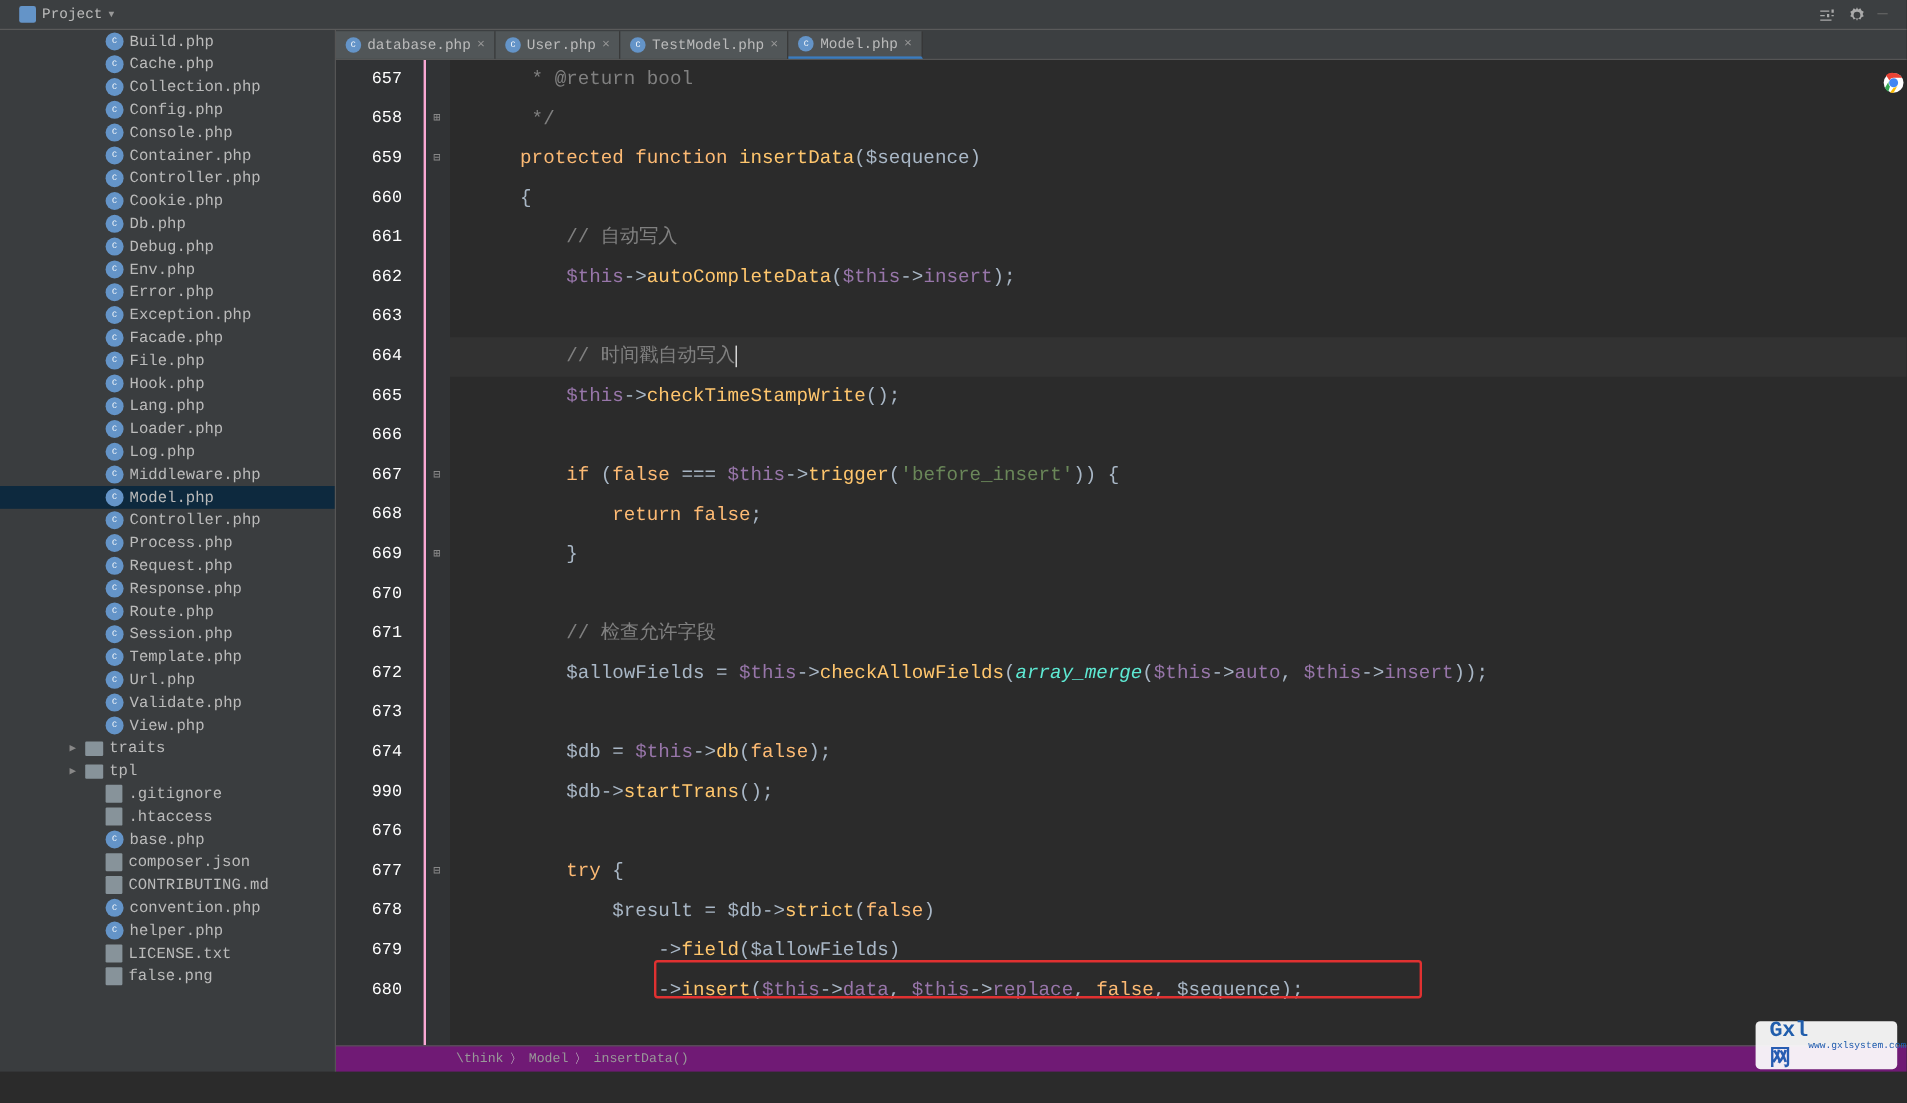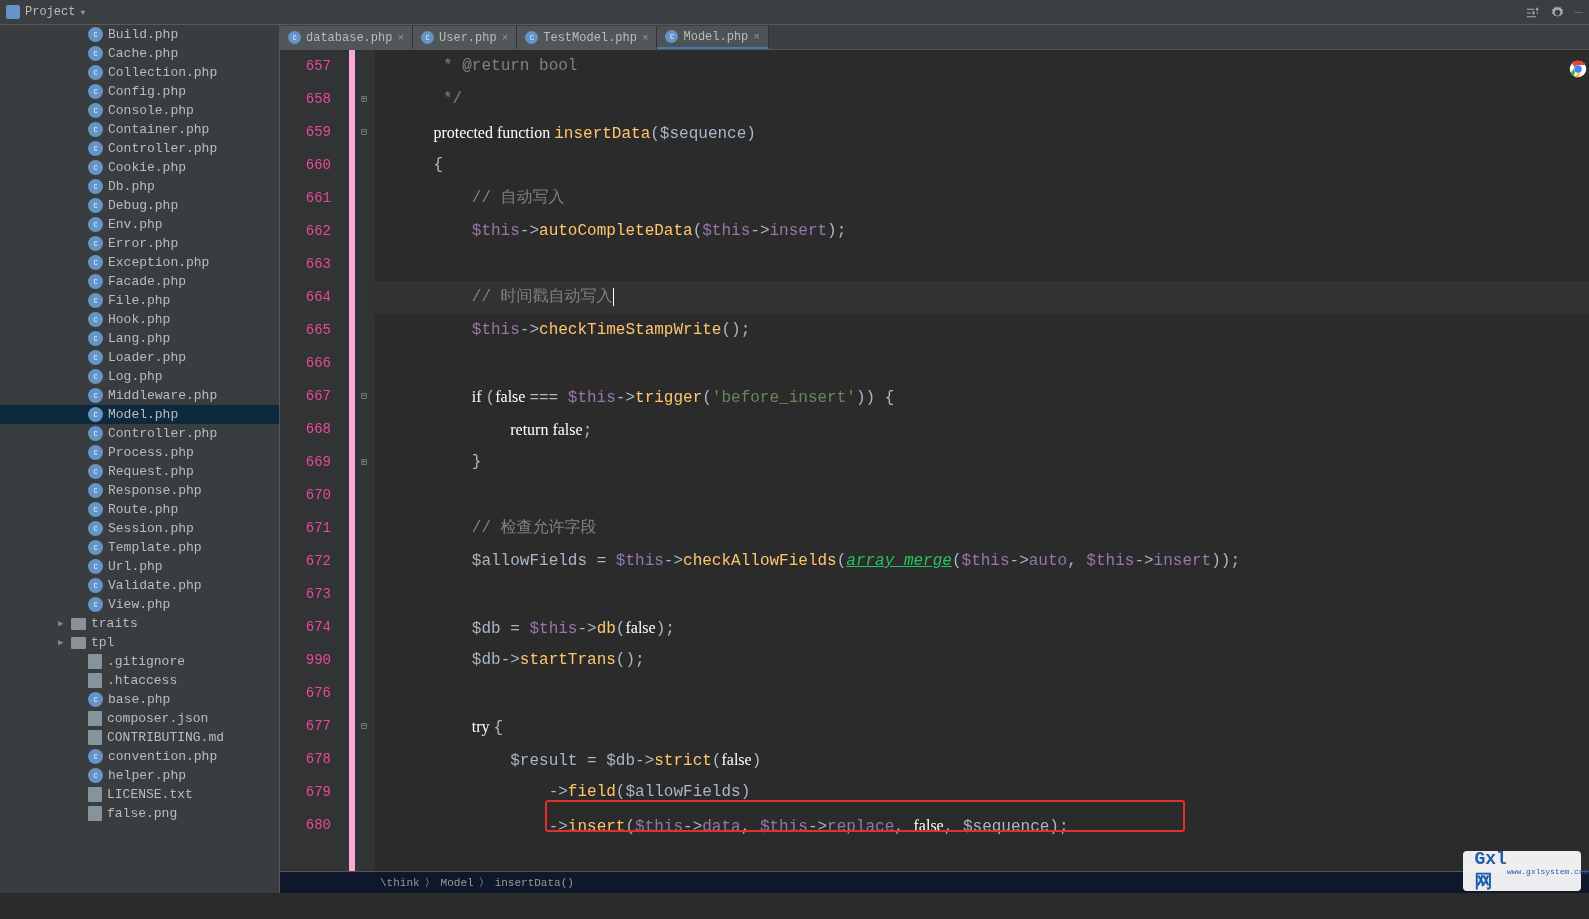--- a/index.html
+++ b/index.html
@@ -1,18 +1,18 @@
 <!DOCTYPE html>
 <html><head>
 <meta charset="utf-8">
 <style>
 * { box-sizing: border-box; margin: 0; padding: 0; }
 body { font-family: Consolas, "Courier New", monospace; font-size: 14px; background: #2b2b2b; color: #a9b7c6; width: 1589px; height: 919px; overflow: hidden; position: relative; }
 
-.toolbar { height: 25px; background: #3c3f41; border-bottom: 1px solid #5a5a5a; display: flex; align-items: center; padding: 0 6px; gap: 8px; }
+.toolbar { height: 25px; background: #3c3f41; border-bottom: 1px solid #5a5a5a; display: flex; align-items: center; padding: 0 16px; gap: 8px; }
 .toolbar-left { display: flex; align-items: center; gap: 6px; flex: 1; }
 .toolbar-right { display: flex; align-items: center; gap: 10px; }
 .proj-btn { display: flex; align-items: center; gap: 5px; color: #bbb; font-size: 12px; cursor: pointer; }
 .proj-icon { width: 14px; height: 14px; background: #6494c8; border-radius: 2px; }
 .chev-down { font-size: 8px; color: #999; }
 .tbicon { width: 15px; height: 15px; color: #aaa; cursor: pointer; }
 
 .main { display: flex; height: 868px; }
 .sidebar { width: 280px; background: #3a3d3f; overflow-y: auto; border-right: 1px solid #555; }
 .tree-item { display: flex; align-items: center; height: 19px; padding-left: 88px; gap: 5px; cursor: pointer; font-size: 13px; color: #bbb; }
@@ -25,43 +25,43 @@
 .txt-icon { width: 14px; height: 15px; background: #87939a; border-radius: 1px; flex-shrink: 0; }
 
 .editor-area { flex: 1; display: flex; flex-direction: column; background: #2b2b2b; }
 .tabs { height: 25px; background: #3c3f41; display: flex; align-items: flex-end; border-bottom: 1px solid #555; }
 .tab { display: flex; align-items: center; gap: 5px; padding: 4px 8px; background: #515658; border-right: 1px solid #333; font-size: 12px; color: #bbb; cursor: pointer; height: 23px; }
 .tab.active { background: #4e5254; border-bottom: 2px solid #3b7cbf; }
 .tab-close { color: #999; font-size: 11px; cursor: pointer; }
 .tab .php-icon { width: 13px; height: 13px; }
 
 .code-wrap { flex: 1; display: flex; overflow: hidden; position: relative; }
-.gutter { width: 75px; background: #313335; text-align: right; padding-right: 18px; color: #ec4899; font-size: 14px; border-right: 6px solid #f9a8d4; }
+.gutter { width: 75px; background: #313335; text-align: right; padding-right: 18px; color: #ffffff; font-size: 14px; border-right: 2px solid #f9a8d4; }
 .gutter-line { height: 33px; line-height: 33px; }
 .fold-col { width: 20px; background: #313335; position: relative; }
 .fold-mark { position: absolute; left: 3px; width: 12px; height: 12px; color: #888; font-size: 10px; display: flex; align-items: center; justify-content: center; }
 .code-body { flex: 1; font-size: 16px; line-height: 33px; position: relative; }
 .code-line { height: 33px; padding-left: 20px; white-space: pre; }
 .code-line.cursor-line { background: #323232; }
 
 .c-comment { color: #808080; }
-.c-keyword { color: #ffffff; font-family: Liberation Serif, serif; }
+.c-keyword { color: #fdba74; }
 .c-func { color: #ffc66d; }
 .c-this { color: #9876aa; }
 .c-string { color: #6a8759; }
 .c-arrow { color: #a9b7c6; }
 .c-paren { color: #a9b7c6; }
 .c-var { color: #9876aa; }
 .c-cursor { border-left: 1px solid #fff; }
 .c-call { color: #ffc66d; }
-.c-native { color: #22c55e; font-style: italic; text-decoration: underline; }
+.c-native { color: #5eead4; font-style: italic; }
 
 .hl-box { position: absolute; border: 2px solid #e03131; border-radius: 3px; pointer-events: none; }
 
-.breadcrumb { height: 22px; background: #0f172a; display: flex; align-items: center; padding-left: 100px; font-size: 11px; color: #999; gap: 5px; border-top: 1px solid #555; }
+.breadcrumb { height: 22px; background: #701a75; display: flex; align-items: center; padding-left: 100px; font-size: 11px; color: #999; gap: 5px; border-top: 1px solid #555; }
 .bc-sep { color: #ccc; }
 
 .watermark { position: absolute; right: 8px; bottom: 28px; width: 118px; height: 40px; background: #fff; border-radius: 4px; display: flex; align-items: center; justify-content: center; opacity: 0.92; flex-direction: row; padding-left: 19px; }
 .wm-t { color: #2163b8; font-size: 18px; font-weight: bold; }
 .wm-s { color: #2163b8; font-size: 8px; }
 
 .chrome-ico { position: absolute; right: 2px; top: 60px; width: 18px; height: 18px; }
 </style>
 </head>
 <body>

